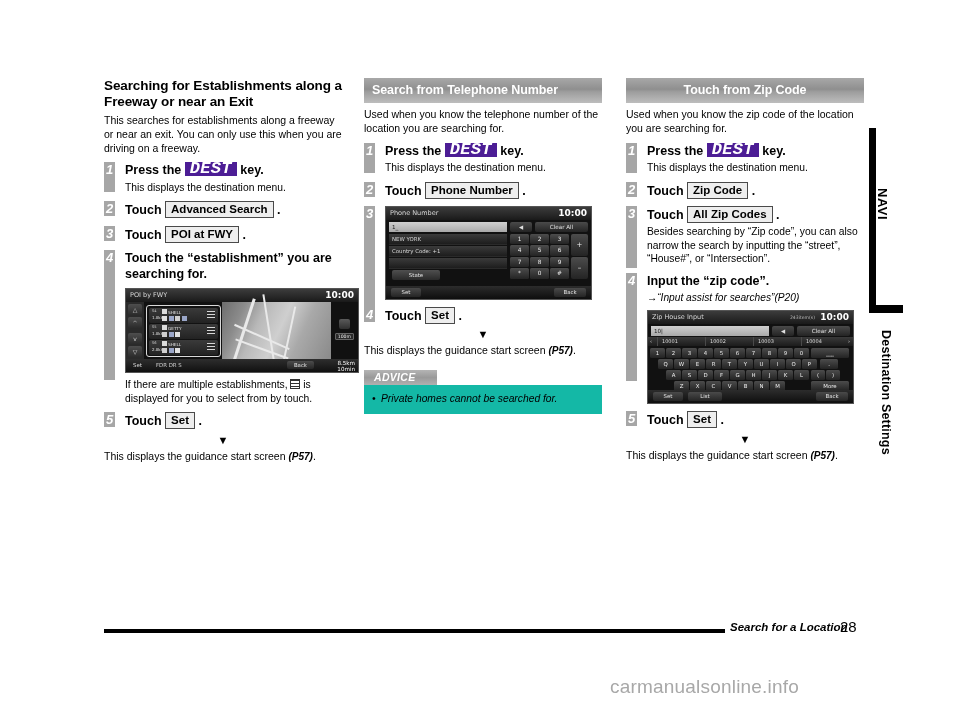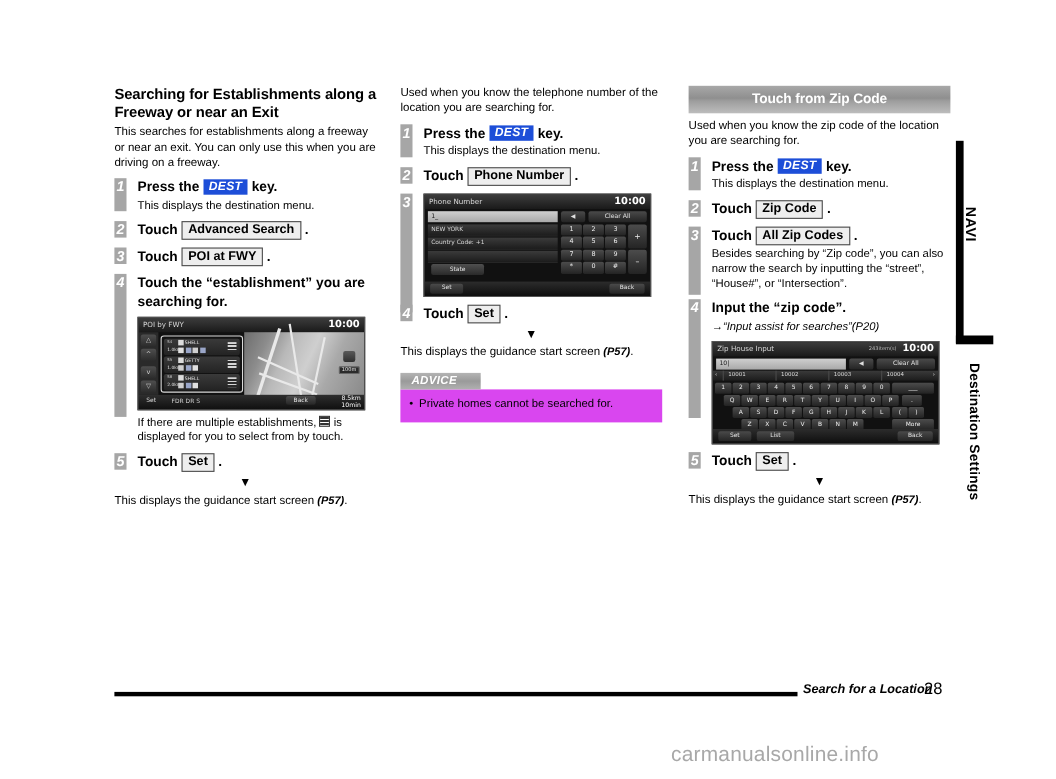--- a/index.html
+++ b/index.html
@@ -95,29 +95,30 @@
     margin: 2px 0 0 0;
   }
   .step-sub.ital {
     font-style: italic;
     font-size: 10.2px;
   }
 
   
   .key-chip {
     display: inline-block;
-    background: #1d4ed8;
+    background: #4c1d95;
     color: #ffffff;
-    font-size: 11px;
+    font-size: 17px;
     font-weight: bold;
     font-style: italic;
     padding: 1px 5px 1px 5px;
     line-height: 12px;
     vertical-align: 1px;
     letter-spacing: 0.3px;
+    font-family: Liberation Mono, monospace;
   }
 
   
   .touch-chip {
     display: inline-block;
     background: #eeeeee;
     border: 1px solid #4a4a4a;
     color: #000000;
     font-size: 11.5px;
     font-weight: bold;
@@ -147,24 +148,25 @@
     display: inline-block;
     background: linear-gradient(to bottom, #b4b4b4 0%, #9a9a9a 50%, #b0b0b0 100%);
     color: #ffffff;
     font-size: 10.5px;
     font-weight: bold;
     font-style: italic;
     padding: 1px 22px 2px 10px;
     letter-spacing: 0.3px;
   }
   .advice-body {
-    background: #d946ef;
+    background: #14b8a6;
     padding: 7px 8px 9px 8px;
     font-size: 10.3px;
     line-height: 1.3;
+    font-style: italic;
   }
   .advice-body .bullet { display: inline-block; width: 9px; }
 
   
   .device {
     position: relative;
     margin: 6px 0 5px 0;
     background: #111;
     border: 1px solid #555;
     overflow: hidden;
@@ -185,21 +187,21 @@
     position: absolute; right: 4px; top: 0;
     font-size: 9px; line-height: 13px;
     color: #ffffff; font-weight: bold;
   }
   .dev-count {
     position: absolute; right: 38px; top: 1px;
     font-size: 4.6px; line-height: 12px; color: #b9b9b9;
   }
 
   
-  .poi-screen { width: 205px; height: 83px; }
+  .poi-screen { width: 205px; height: 83px; padding-left: 27px; }
   .poi-map {
     position: absolute; left: 96px; top: 13px;
     width: 109px; height: 57px;
     background:
       linear-gradient(115deg, #6d6d6d 0%, #8c8c8c 18%, #b9b9b9 34%, #cfcfcf 52%, #a9a9a9 70%, #8a8a8a 100%);
   }
   .poi-road {
     position: absolute;
     background: #e9e9e9;
     transform-origin: center;
@@ -562,20 +564,21 @@
 
     <div class="flow-arrow">▼</div>
     <p class="result-line">
       <span>This displays the guidance start screen</span>
       <span class="ref">(P57)</span><span>.</span>
     </p>
   </div>
 
   <div class="col col-2">
 
+    <div class="section-header">Search from Telephone Number</div>
     <p class="intro">Used when you know the telephone number of the location you are searching for.</p>
 
     <div class="step">
       <div class="step-bar tall">1</div>
       <p class="step-title">
         <span>Press the</span>
         <span class="key-chip">DEST</span>
         <span>key.</span>
       </p>
       <p class="step-sub">This displays the destination menu.</p>

